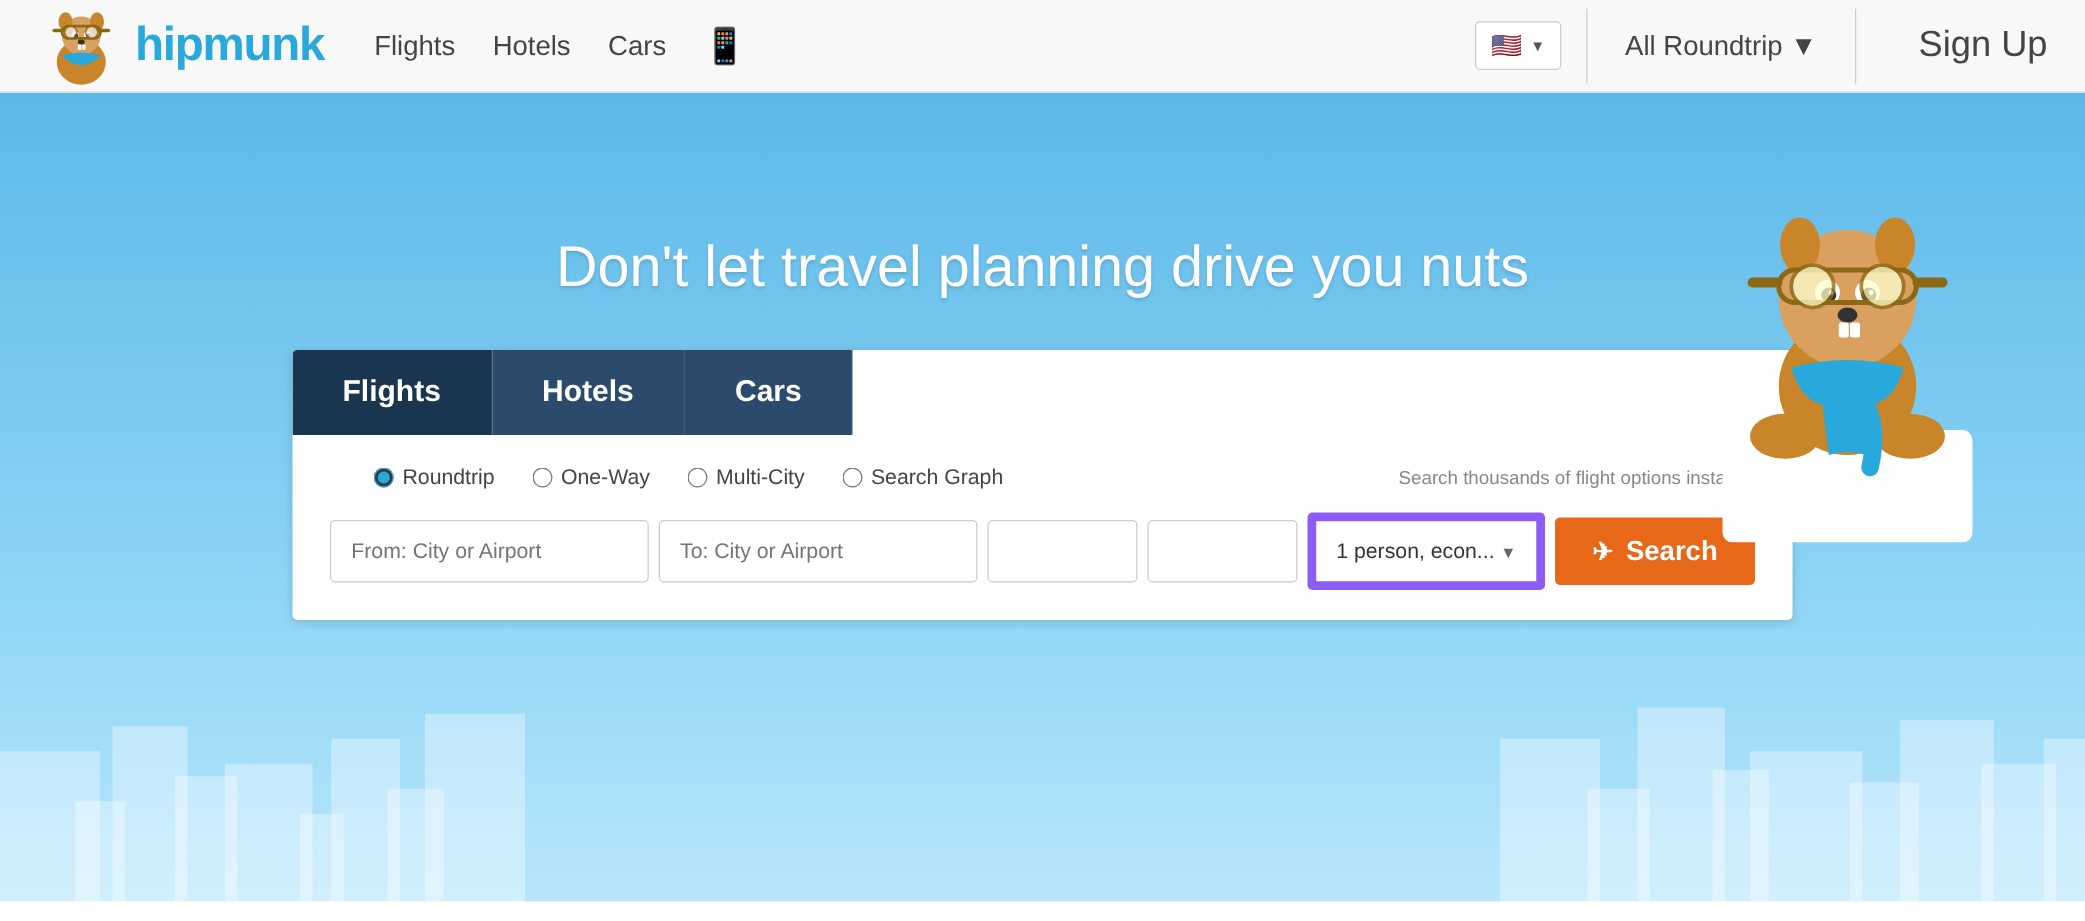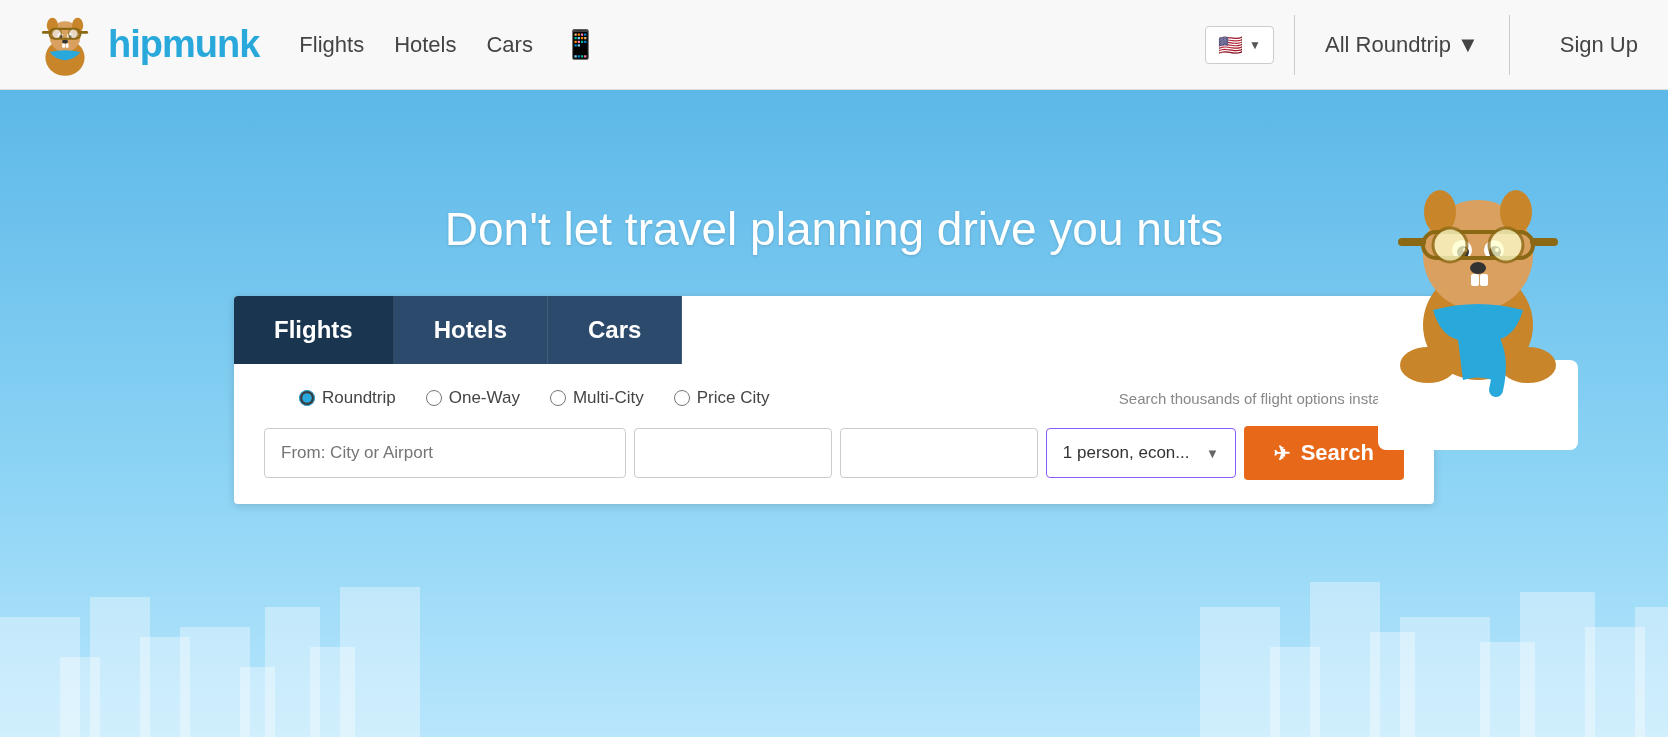--- a/index.html
+++ b/index.html
@@ -4,21 +4,21 @@
   <style>
     * { box-sizing: border-box; margin: 0; padding: 0; }
     body { font-family: 'Helvetica Neue', Arial, sans-serif; width: 1668px; min-height: 737px; overflow-x: hidden; }
 
     
     #header {
       display: flex;
       align-items: center;
       background: #f8f8f8;
       border-bottom: 1px solid #ddd;
-      height: 90px;
+      height: 74px;
       padding: 0 30px;
       position: relative;
       z-index: 10;
     }
     #logo-area {
       display: flex;
       align-items: center;
       margin-right: 40px;
     }
     .logo-squirrel {
@@ -80,21 +80,21 @@
       align-items: center;
       gap: 6px;
       font-size: 22px;
       color: #444;
       cursor: pointer;
       background: none;
       border: none;
       padding: 0 10px;
     }
     .signup-btn {
-      font-size: 22px;
+      font-size: 29px;
       color: #444;
       cursor: pointer;
       background: none;
       border: none;
       margin-left: 30px;
     }
 
     
     #hero {
       position: relative;
@@ -209,21 +209,21 @@
     .field-from { flex: 2; }
     .field-to { flex: 2; }
     .field-date {
       flex: 1;
       min-width: 120px;
       color: #333;
     }
     .field-passengers {
       display: flex;
       align-items: center;
-      border: 1px solid #8b5cf6;
+      border: 7px solid #8b5cf6;
       border-radius: 4px;
       padding: 14px 16px;
       font-size: 17px;
       color: #333;
       cursor: pointer;
       background: white;
       min-width: 190px;
       position: relative;
     }
     .field-passengers .pax-chevron {
@@ -388,27 +388,28 @@
         <label class="radio-label">
           <input type="radio" name="trip-type" style="">
           <span>One-Way</span>
         </label>
         <label class="radio-label">
           <input type="radio" name="trip-type" style="">
           <span>Multi-City</span>
         </label>
         <label class="radio-label">
           <input type="radio" name="trip-type" style="">
-          <span>Price City</span>
+          <span>Search Graph</span>
         </label>
         <span class="trip-type-hint">Search thousands of flight options instantly</span>
       </div>
 
       <div class="fields-row">
         <input type="text" class="field-input field-from" placeholder="From: City or Airport" style="">
+        <input type="text" class="field-input field-to" placeholder="To: City or Airport" style="">
         <input type="text" class="field-input field-date" style="color: rgb(51, 51, 51);">
         <input type="text" class="field-input field-date" style="color: rgb(51, 51, 51);">
         <div class="field-passengers">
           <span>1 person, econ...</span>
           <span class="pax-chevron">▼</span>
         </div>
         <button class="search-btn">
           <span class="search-btn-icon">✈</span>
           <span>Search</span>
         </button>

